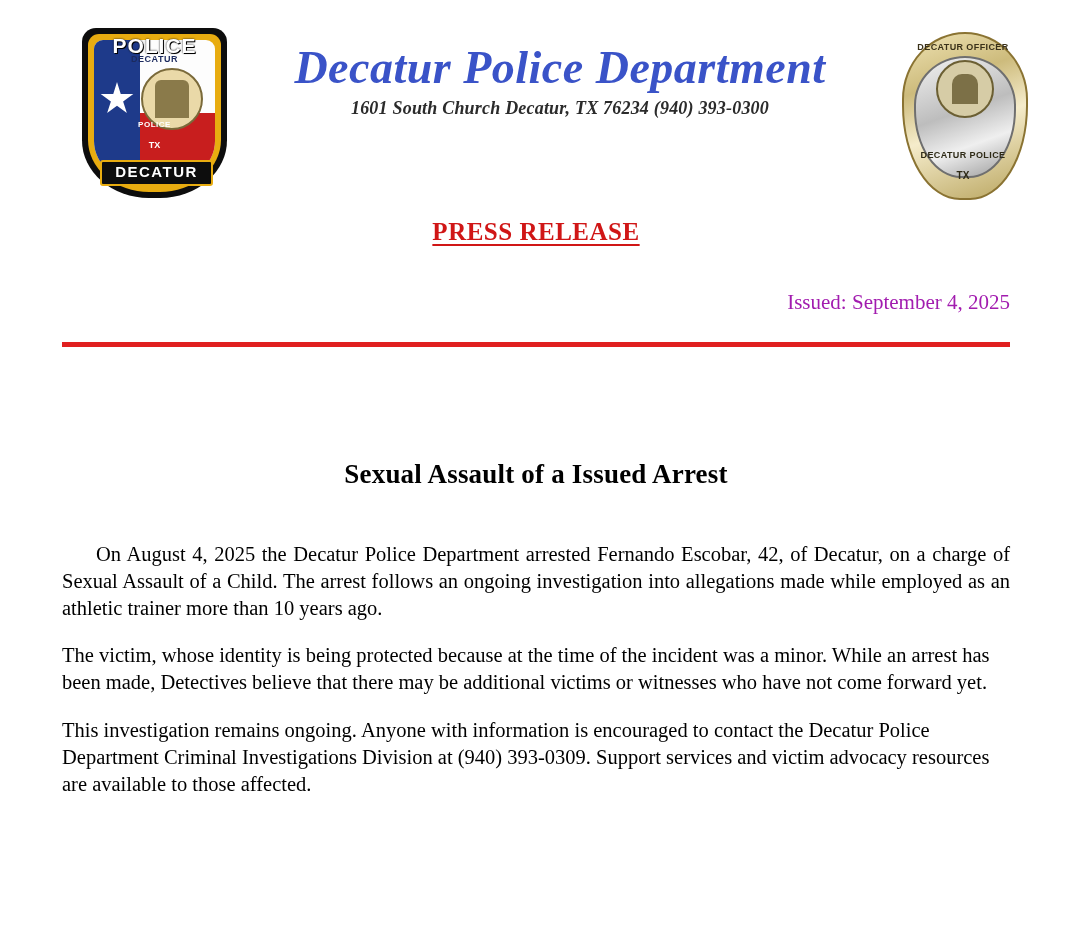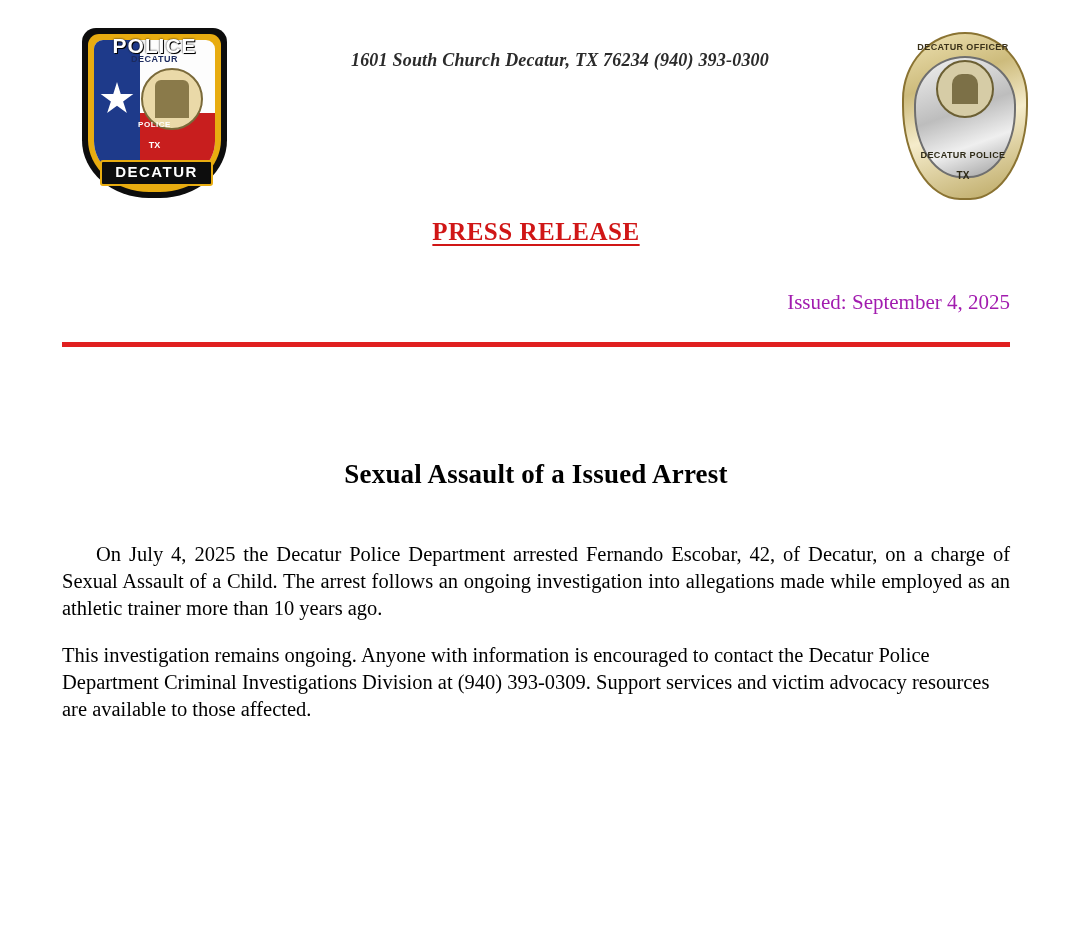--- a/index.html
+++ b/index.html
@@ -344,20 +344,21 @@
         </div>
         <div class="patch-top-text">POLICE</div>
         <div class="patch-mid-text">DECATUR</div>
         <div class="patch-sub-text">POLICE</div>
         <div class="patch-tx">TX</div>
         <div class="patch-banner">DECATUR</div>
       </div>
     </div>
 
     <div class="dept-title-wrap">
+      <div class="dept-title">Decatur Police Department</div>
       <div class="dept-address">1601 South Church  Decatur, TX 76234  (940) 393-0300</div>
     </div>
 
     <div class="badge-right">
       <div class="obadge">
         <div class="obadge-body"></div>
         <div class="obadge-face"></div>
         <div class="obadge-seal">
           <div class="obadge-seal-dome"></div>
         </div>
@@ -373,17 +374,18 @@
 
   <div class="release-row">
     <div class="release-right">Issued: September 4, 2025</div>
   </div>
 
   <div class="rule"></div>
 
   <div class="headline">Sexual Assault of a Issued Arrest</div>
 
   <div class="body-copy">
-    <p class="para justify">On July 4, 2025 the Decatur Police Department arrested Fernando Escobar, 42, of Decatur, on a charge of Sexual Assault of a Child. The arrest follows an ongoing investigation into allegations made while employed as an athletic trainer more than 10 years ago.</p>
+    <p class="para justify">On August 4, 2025 the Decatur Police Department arrested Fernando Escobar, 42, of Decatur, on a charge of Sexual Assault of a Child. The arrest follows an ongoing investigation into allegations made while employed as an athletic trainer more than 10 years ago.</p>
+    <p class="para">The victim, whose identity is being protected because at the time of the incident was a minor. While an arrest has been made, Detectives believe that there may be additional victims or witnesses who have not come forward yet.</p>
     <p class="para">This investigation remains ongoing.  Anyone with information is encouraged to contact the Decatur Police Department Criminal Investigations Division at (940) 393-0309.  Support services and victim advocacy resources are available to those affected.</p>
   </div>
 
 </div>
 
 </body></html>

